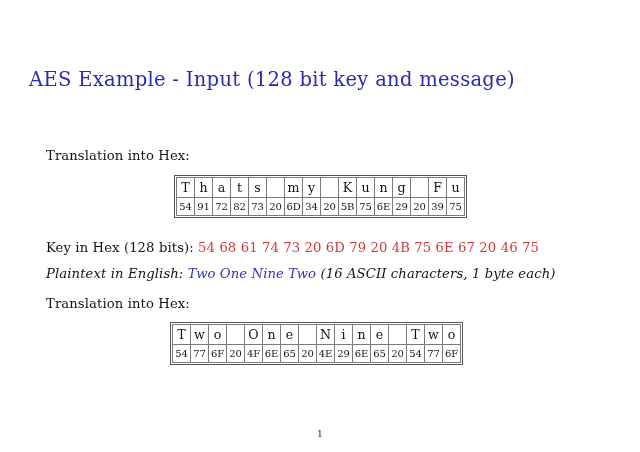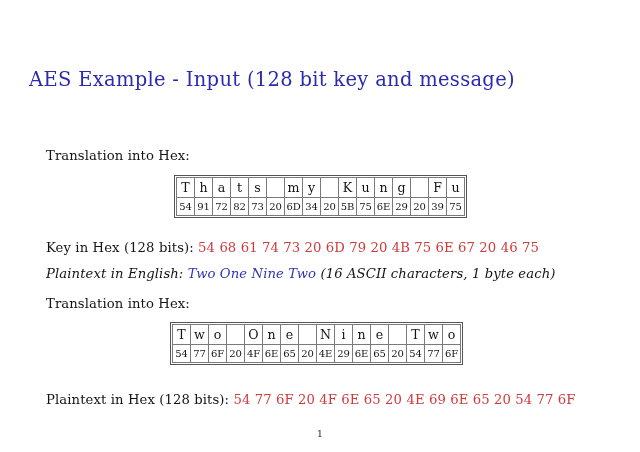--- a/index.html
+++ b/index.html
@@ -180,20 +180,16 @@
       <td>6E</td>
       <td>65</td>
       <td>20</td>
       <td>54</td>
       <td>77</td>
       <td>6F</td>
     </tr>
   </tbody>
     </table>
 
-  <div class="body-line" style="top:392px;">
-    <span>Plaintext in Hex (128 bits):</span>
-    <span class="red">54 77 6F 20 4F 6E 65 20 4E 69 6E 65 20 54 77 6F</span>
-  </div>
 
   <div class="pagenum">1</div>
 
 </div>
 
 </body></html>

